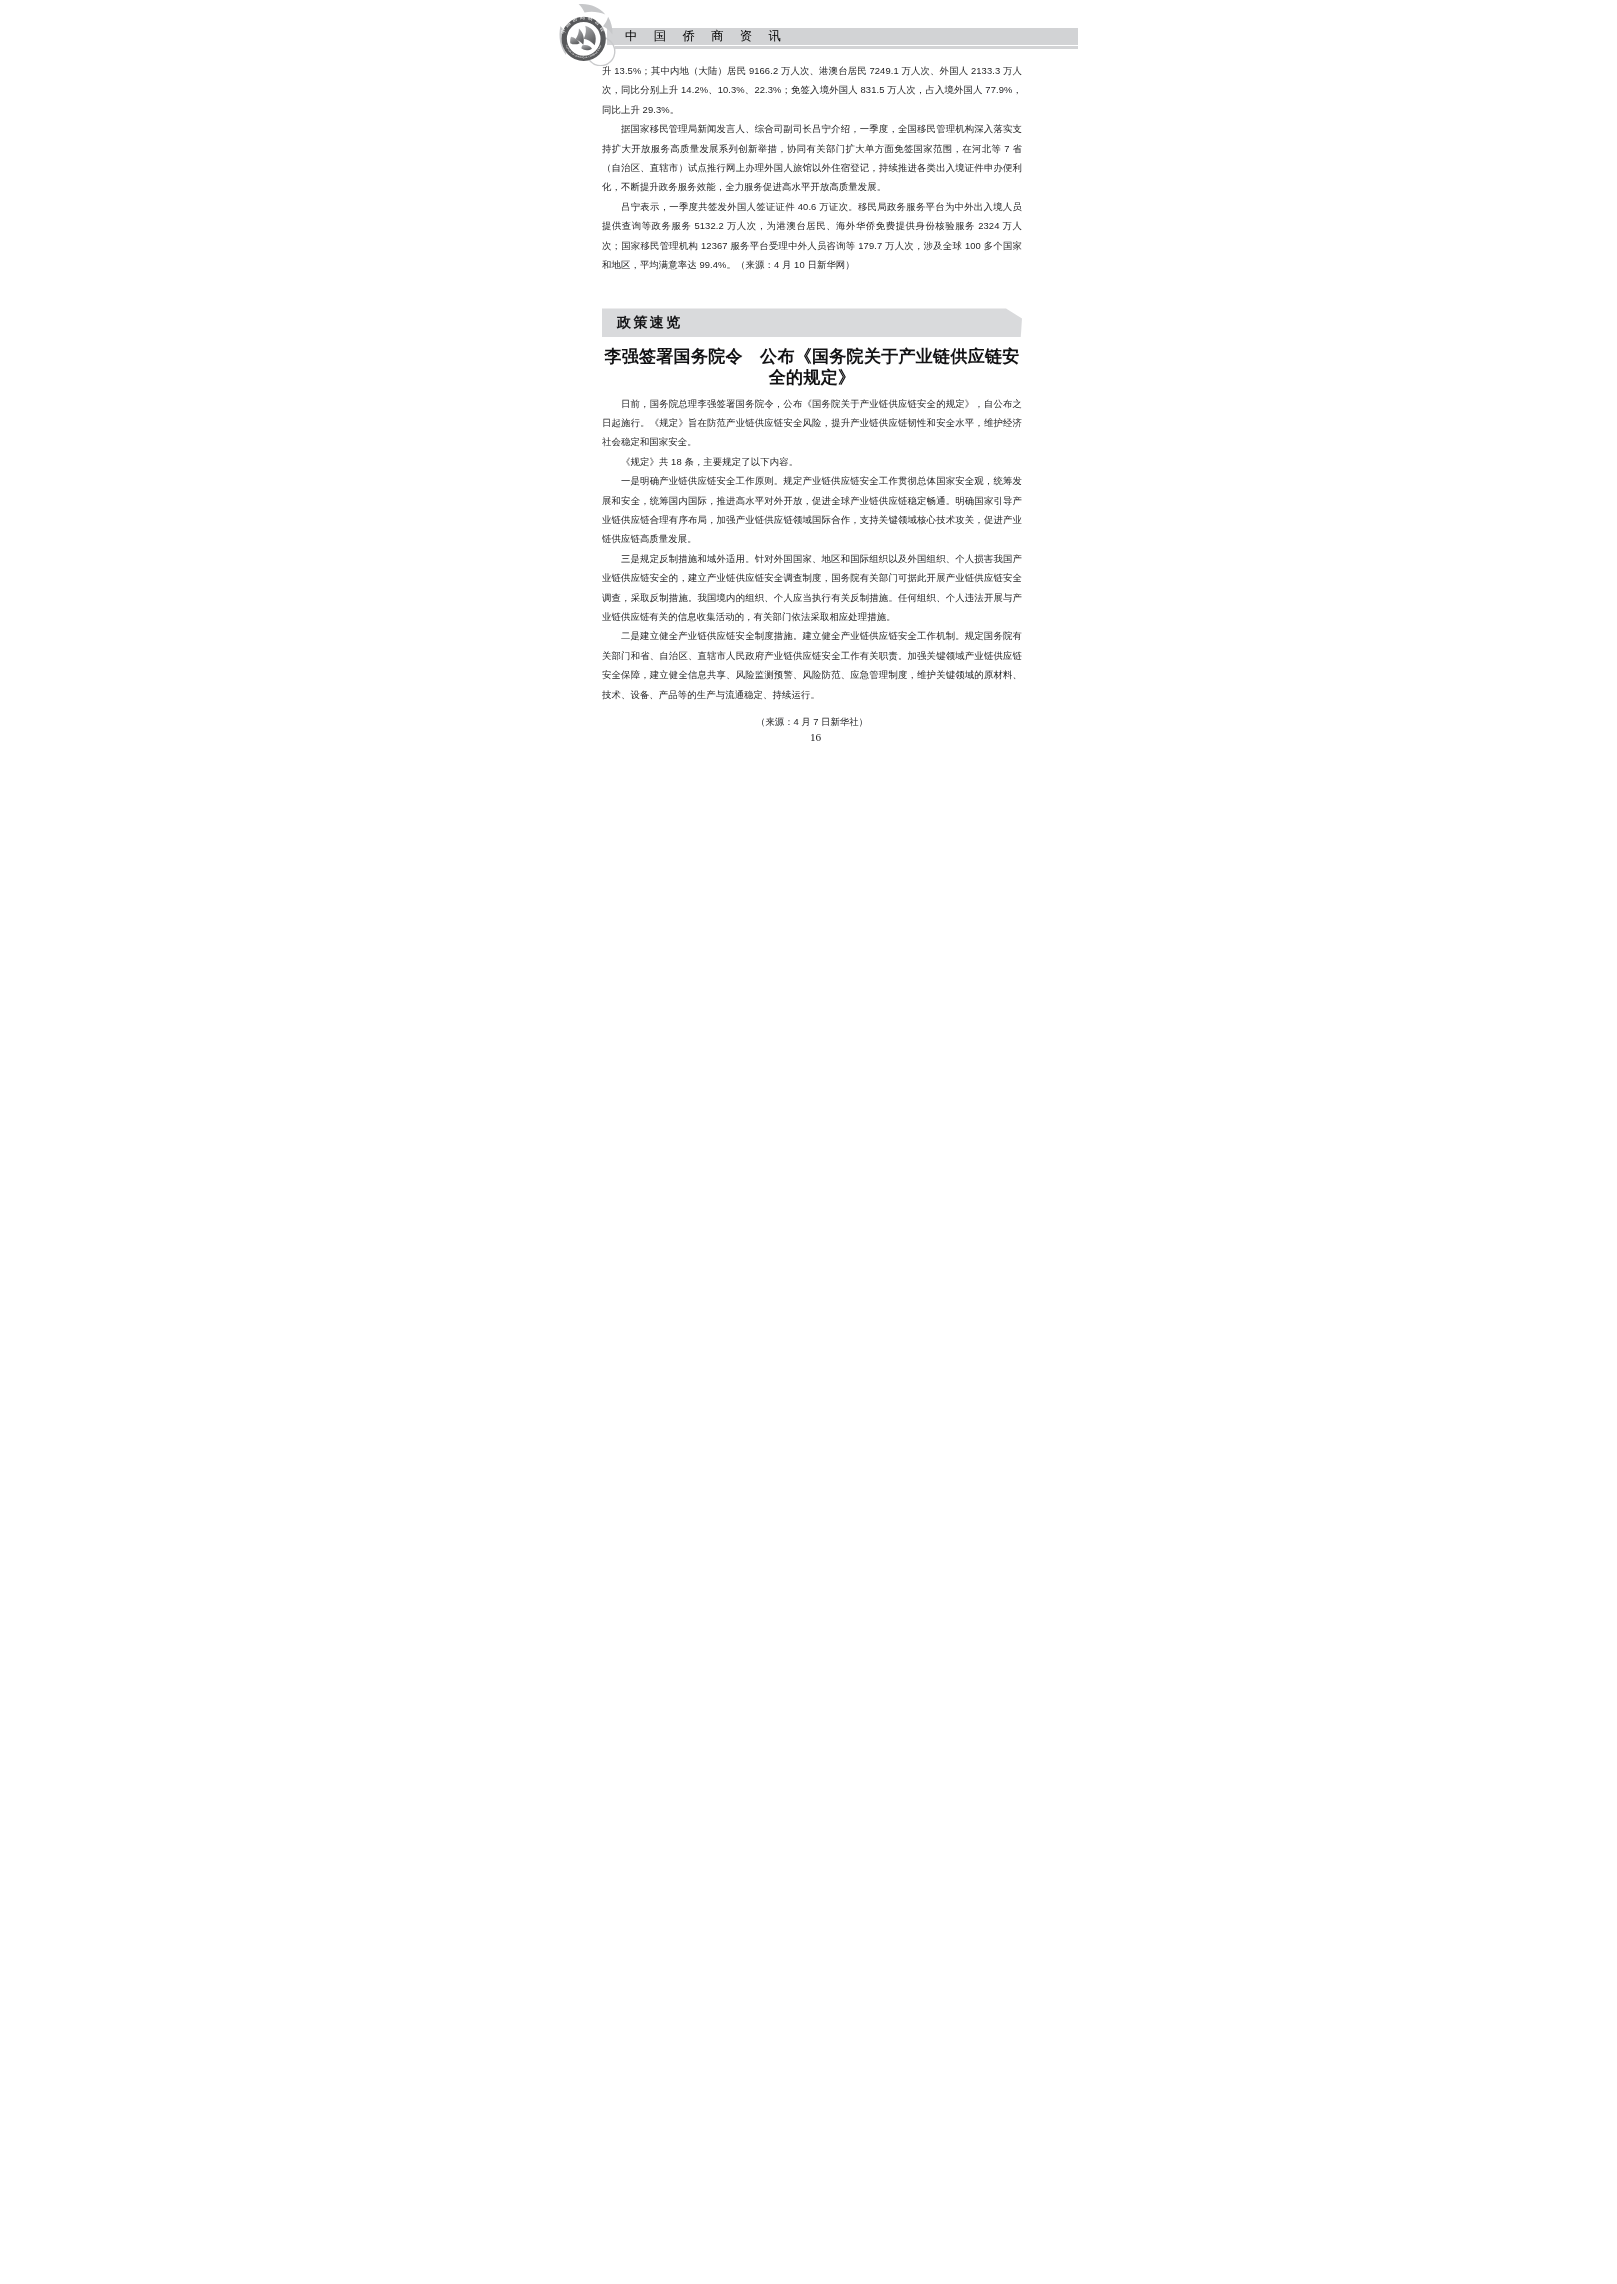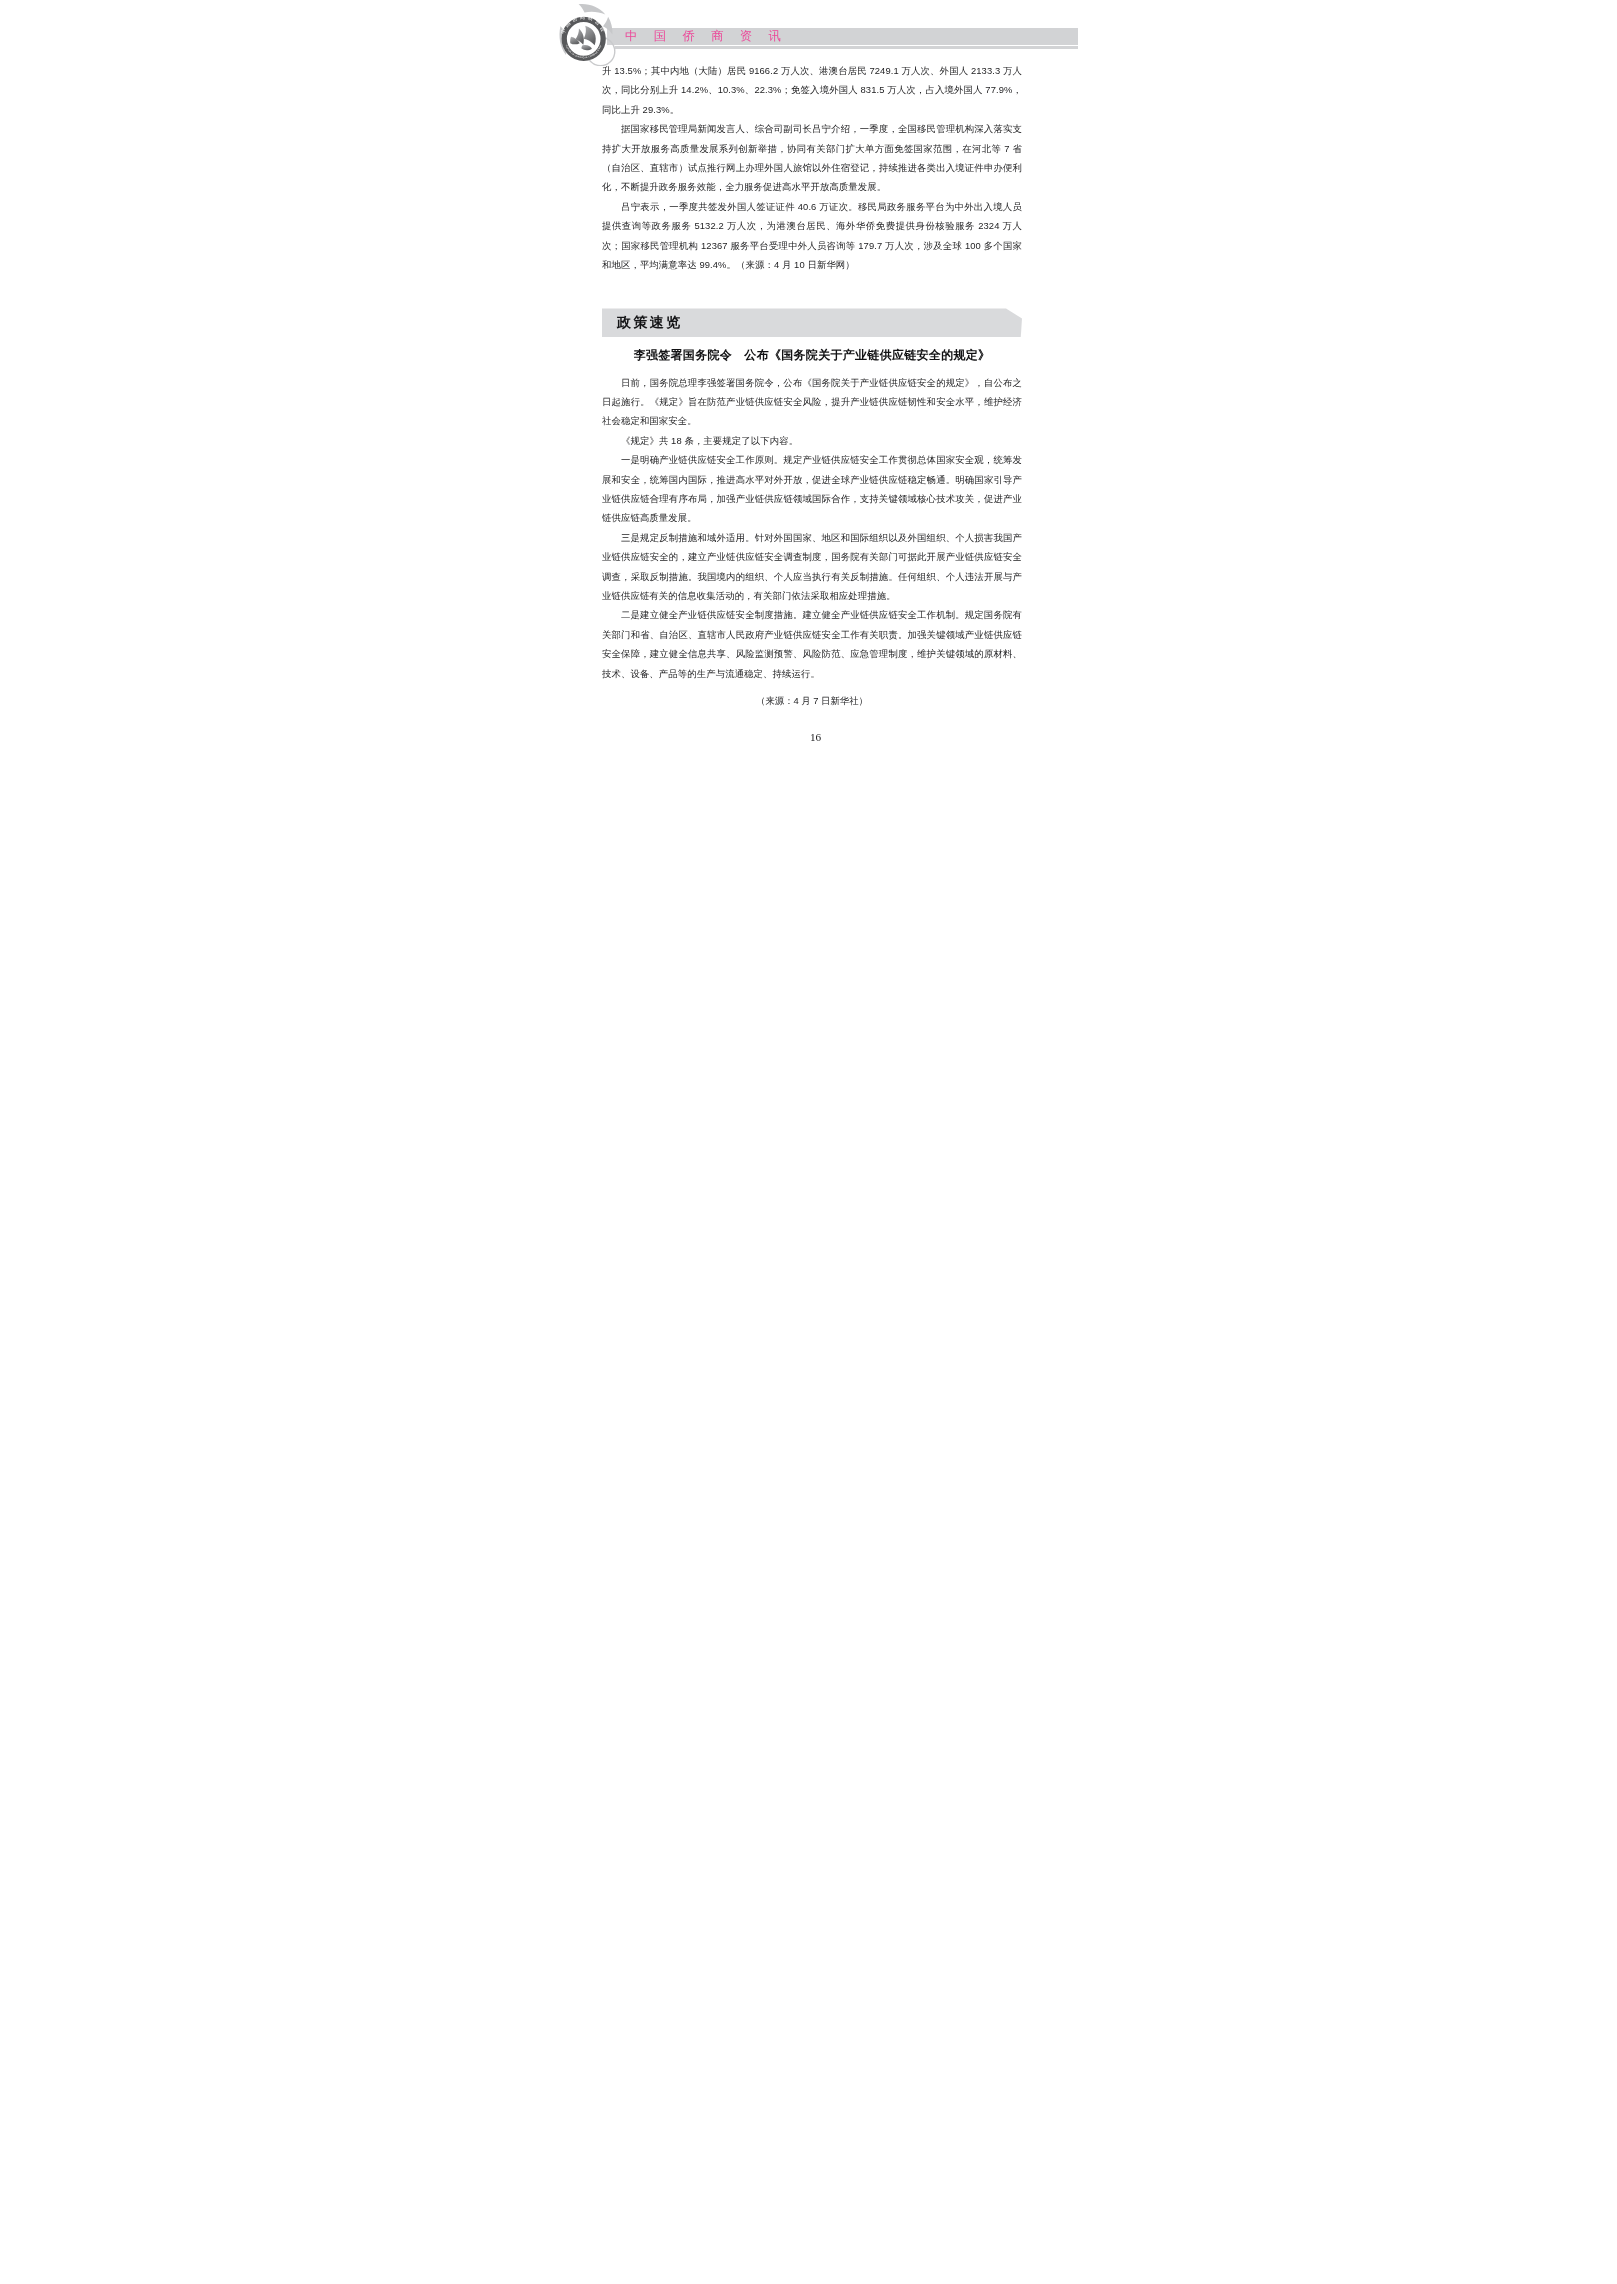--- a/index.html
+++ b/index.html
@@ -6,43 +6,43 @@
   .page {
     position:relative; width:539px; height:761px; margin:0 auto;
     background:#ffffff; overflow:hidden;
     font-family:"Liberation Sans","DejaVu Sans",sans-serif;
   }
   
   .bar-main { position:absolute; left:68px; right:0; top:28px; height:17px; background:#d2d3d5; }
   .bar-thin { position:absolute; left:76px; right:0; top:46px; height:2.9px;  background:#d2d3d5; }
   .masthead-title {
     position:absolute; left:86px; top:28px; height:17px; line-height:17px;
-    font-size:12.3px; letter-spacing:6.5px; color:#ec4899; white-space:nowrap;
+    font-size:12.3px; letter-spacing:6.5px; color:#000000; white-space:nowrap;
   }
   .logo { position:absolute; left:10px; top:2.9px; width:68px; height:63px; }
   
   .content { position:absolute; left:63px; top:61px; width:420px; }
   p.body {
     margin:0; font-size:9.4px; line-height:19.4px; text-align:justify;
     text-justify:inter-ideograph; color:#232325; letter-spacing:0.1px;
   }
   p.indent { text-indent:19px; }
   .section-band {
     margin-top:34px; height:29px; background:#d9dadc;
     clip-path:polygon(0 0, 96.2% 0, 100% 35%, 99.7% 100%, 0 100%);
     display:flex; align-items:center;
   }
   .section-band .label {
     font-family:"Liberation Serif","DejaVu Serif",serif; font-weight:bold;
     font-size:14px; letter-spacing:2.4px; color:#141416; padding-left:15px;
   }
   .article-title {
-    margin:8.2px 0 5.9px 0; font-size:12px; line-height:21px; font-weight:bold;
+    margin:8.2px 0 5.9px 0; font-size:17px; line-height:21px; font-weight:bold;
     text-align:center; color:#111113; letter-spacing:0.3px;
-    font-family:Liberation Mono, monospace;
+    font-family:Liberation Sans, sans-serif;
   }
   .source-line { margin:7.6px 0 0 0; font-size:9.4px; line-height:19.4px; text-align:center; color:#232325; }
   .page-number {
     position:absolute; left:14px; right:0; top:731px; text-align:center;
     font-family:"Liberation Serif","DejaVu Serif",serif; font-size:11.2px; color:#1a1a1c;
   }
 </style>
 </head>
 <body>
 

